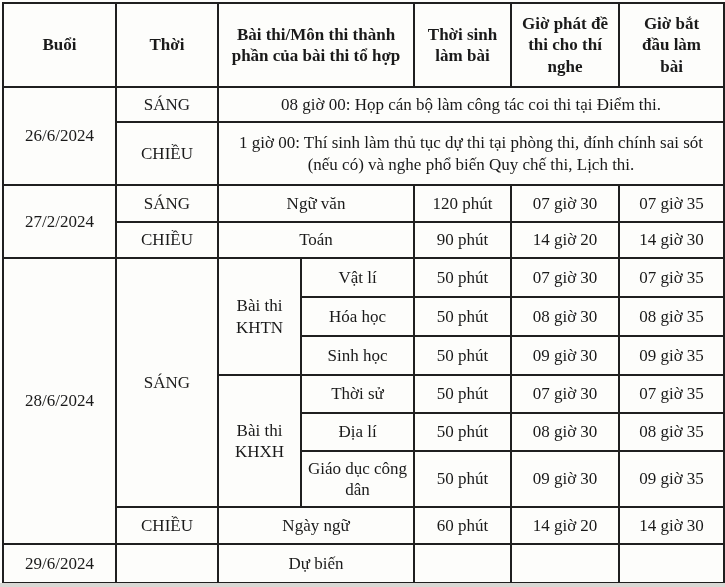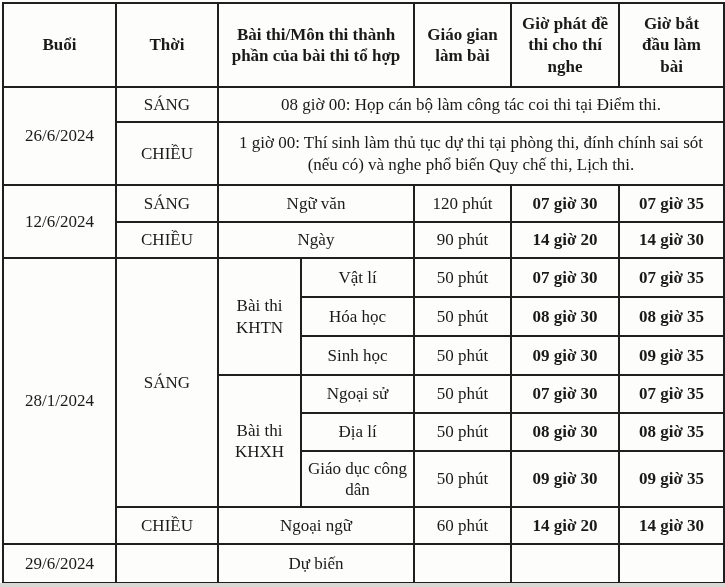--- a/index.html
+++ b/index.html
@@ -36,21 +36,21 @@
   }
   table.schedule th {
     font-weight: bold;
     padding: 2px 10px;
   }
   th.narrow { padding: 2px 6px; }
   td.left {
     text-align: left;
     padding: 2px 8px;
   }
-  td.bold { font-weight: bold; }
+  td.bold { font-weight: normal; }
   td.date { font-size: 17px; margin-left: 36px; }
   .scan-edge {
     position: absolute;
     left: 0;
     bottom: 0;
     width: 725px;
     height: 4px;
     background: #d9d8d4;
   }
 </style>
@@ -67,53 +67,53 @@
       <col style="width:97px">
       <col style="width:108px">
       <col style="width:105px">
     </colgroup>
 
     <tbody>
         <tr style="height:84px">
       <th>Buổi</th>
       <th>Thời</th>
       <th colspan="2">Bài thi/Môn thi thành phần của bài thi tổ hợp</th>
-      <th class="narrow">Giáo gian làm bài</th>
+      <th class="narrow">Thời sinh làm bài</th>
       <th class="narrow">Giờ phát đề thi cho thí nghe</th>
       <th class="narrow">Giờ bắt đầu làm bài</th>
     </tr>
 
     <tr style="height:35px">
       <td class="date" rowspan="2">26/6/2024</td>
       <td>SÁNG</td>
       <td class="left" colspan="5">08 giờ 00: Họp cán bộ làm công tác coi thi tại Điểm thi.</td>
     </tr>
     <tr style="height:63px">
       <td>CHIỀU</td>
       <td class="left" colspan="5">1 giờ 00: Thí sinh làm thủ tục dự thi tại phòng thi, đính chính sai sót (nếu có) và nghe phổ biến Quy chế thi, Lịch thi.</td>
     </tr>
 
     <tr style="height:37px">
-      <td class="date" rowspan="2">12/6/2024</td>
+      <td class="date" rowspan="2">27/2/2024</td>
       <td>SÁNG</td>
       <td colspan="2">Ngữ văn</td>
       <td>120 phút</td>
       <td class="bold">07 giờ 30</td>
       <td class="bold">07 giờ 35</td>
     </tr>
     <tr style="height:36px">
       <td>CHIỀU</td>
-      <td colspan="2">Ngày</td>
+      <td colspan="2">Toán</td>
       <td>90 phút</td>
       <td class="bold">14 giờ 20</td>
       <td class="bold">14 giờ 30</td>
     </tr>
 
     <tr style="height:39px">
-      <td class="date" rowspan="7">28/1/2024</td>
+      <td class="date" rowspan="7">28/6/2024</td>
       <td rowspan="6">SÁNG</td>
       <td rowspan="3">Bài thi KHTN</td>
       <td>Vật lí</td>
       <td>50 phút</td>
       <td class="bold">07 giờ 30</td>
       <td class="bold">07 giờ 35</td>
     </tr>
     <tr style="height:39px">
       <td>Hóa học</td>
       <td>50 phút</td>
@@ -122,41 +122,41 @@
     </tr>
     <tr style="height:39px">
       <td>Sinh học</td>
       <td>50 phút</td>
       <td class="bold">09 giờ 30</td>
       <td class="bold">09 giờ 35</td>
     </tr>
 
     <tr style="height:38px">
       <td rowspan="3">Bài thi KHXH</td>
-      <td>Ngoại sử</td>
+      <td>Thời sử</td>
       <td>50 phút</td>
       <td class="bold">07 giờ 30</td>
       <td class="bold">07 giờ 35</td>
     </tr>
     <tr style="height:38px">
       <td>Địa lí</td>
       <td>50 phút</td>
       <td class="bold">08 giờ 30</td>
       <td class="bold">08 giờ 35</td>
     </tr>
     <tr style="height:56px">
       <td>Giáo dục công dân</td>
       <td>50 phút</td>
       <td class="bold">09 giờ 30</td>
       <td class="bold">09 giờ 35</td>
     </tr>
 
     <tr style="height:37px">
       <td>CHIỀU</td>
-      <td colspan="2">Ngoại ngữ</td>
+      <td colspan="2">Ngày ngữ</td>
       <td>60 phút</td>
       <td class="bold">14 giờ 20</td>
       <td class="bold">14 giờ 30</td>
     </tr>
 
     <tr style="height:39px">
       <td class="date">29/6/2024</td>
       <td></td>
       <td colspan="2">Dự biến</td>
       <td></td>

